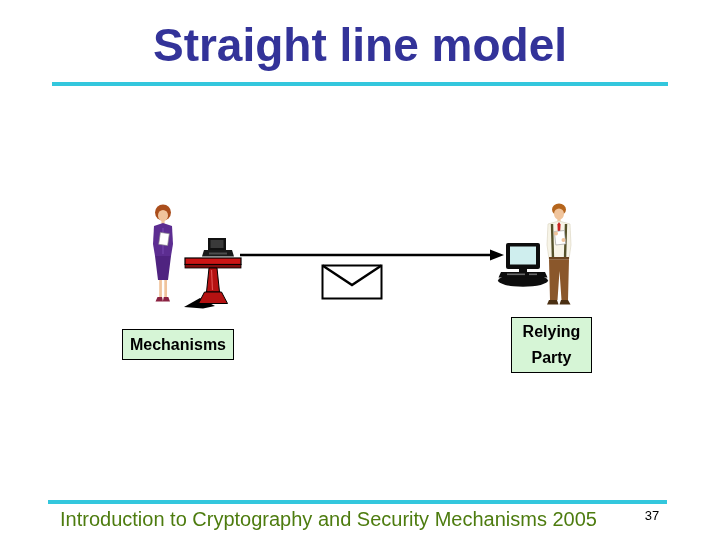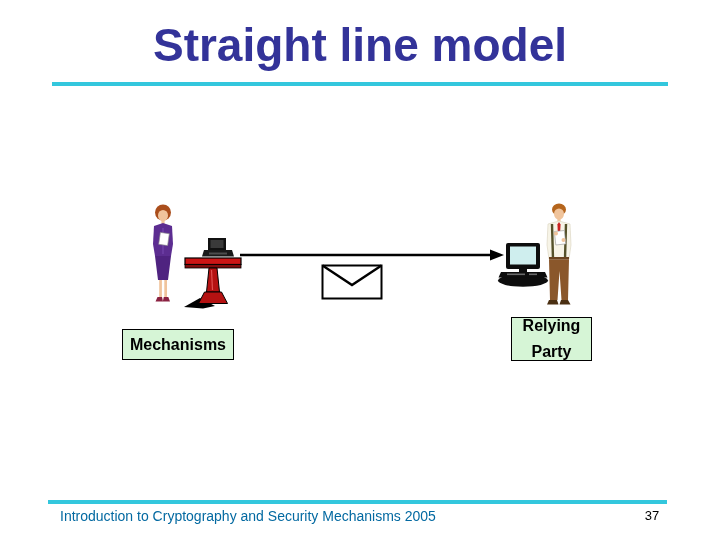--- a/index.html
+++ b/index.html
@@ -22,27 +22,27 @@
   .arrow-svg{left:238px;top:247px;width:268px;height:16px;}
   .envelope-svg{left:321px;top:264px;width:62px;height:36px;}
   .computer-svg{left:497px;top:242px;width:52px;height:45px;}
   .man-svg{left:538px;top:203px;width:42px;height:105px;}
   .label{
     position:absolute;display:flex;align-items:center;justify-content:center;
     background:#d6f5d6;border:1px solid #000;color:#000;
     font-size:16px;font-weight:bold;text-align:center;line-height:26px;
   }
   .subscriber-label{left:122px;top:329px;width:110px;height:29px;}
-  .relying-label{left:511px;top:317px;width:81px;height:44px;padding:12px 2px;box-sizing:border-box;}
+  .relying-label{left:511px;top:317px;width:81px;height:56px;padding:12px 2px;box-sizing:border-box;}
   .footer-divider{
     position:absolute;left:48px;top:500px;width:619px;height:4px;
     background:#33c7dd;
   }
   .footer-text{
-    position:absolute;left:60px;top:508px;font-size:14px;color:#0369a1;
+    position:absolute;left:60px;top:508px;font-size:20px;color:#4d7c0f;
   }
   .page-number{
     position:absolute;left:638px;top:508px;width:28px;text-align:center;
     font-size:13px;color:#000;
   }
 </style>
 </head>
 <body>
 
 <div class="slide">

